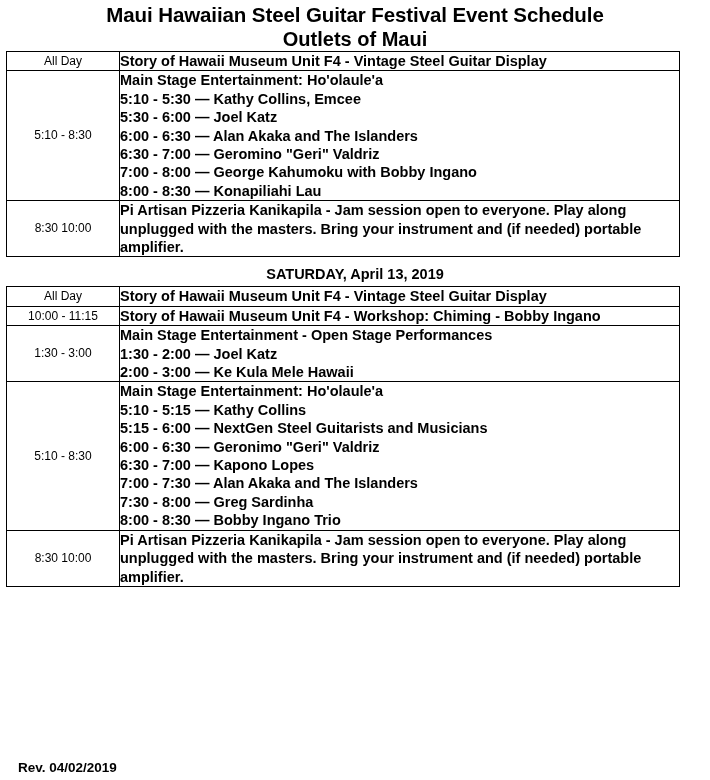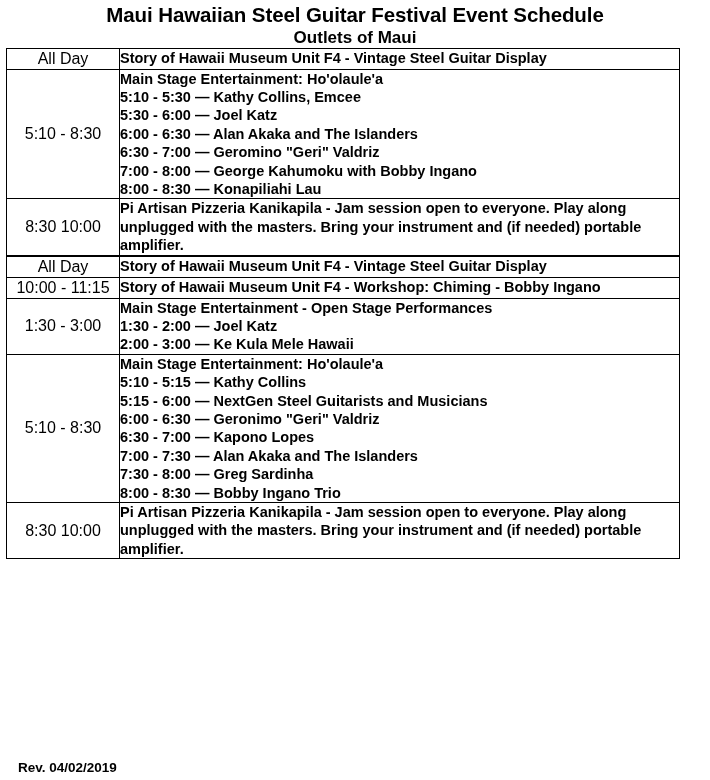--- a/index.html
+++ b/index.html
@@ -24,21 +24,21 @@
   .doc-title {
     text-align: center;
     font-size: 20.5px;
     font-weight: bold;
     line-height: 1.12;
     letter-spacing: -0.1px;
     padding-top: 4px;
   }
   .doc-subtitle {
     text-align: center;
-    font-size: 17px;
+    font-size: 20px;
     font-weight: bold;
     line-height: 1.15;
     margin-top: 1px;
   }
   .day-header {
     text-align: center;
     font-size: 14.5px;
     font-weight: bold;
     margin-top: 14px;
     margin-bottom: 4px;
@@ -53,21 +53,21 @@
     table-layout: fixed;
   }
   table.sched td {
     border: 1px solid #000000;
     vertical-align: middle;
     padding: 0;
   }
   td.time {
     width: 112px;
     text-align: center;
-    font-size: 16px;
+    font-size: 12px;
     padding: 4px 2px;
     line-height: 1.25;
   }
   td.detail {
     padding: 3px 0 4px 5px;
     font-size: 14.5px;
     line-height: 1.27;
   }
   .lead {
     font-weight: bold;
@@ -116,20 +116,21 @@
             </td>
           </tr>
           <tr>
             <td class="time">8:30 10:00</td>
             <td class="detail">
               <div class="line"><span class="lead">Pi Artisan Pizzeria Kanikapila</span><span class="sub"> - Jam session open to everyone. Play along unplugged with the masters. Bring your instrument and (if needed) portable amplifier.</span></div>
             </td>
           </tr>
         </tbody>
       </table>
+      <div class="day-header second">SATURDAY, April 13, 2019</div>
       <table class="sched">
         <tbody>
           <tr>
             <td class="time">All Day</td>
             <td class="detail">
               <div class="line"><span class="lead">Story of Hawaii Museum Unit F4</span><span class="sub"> - Vintage Steel Guitar Display</span></div>
             </td>
           </tr>
           <tr>
             <td class="time">10:00 - 11:15</td>

